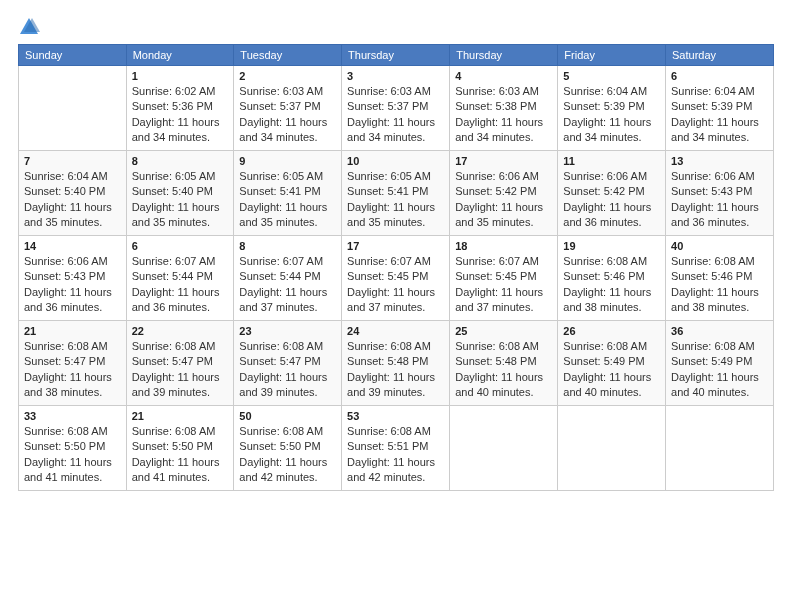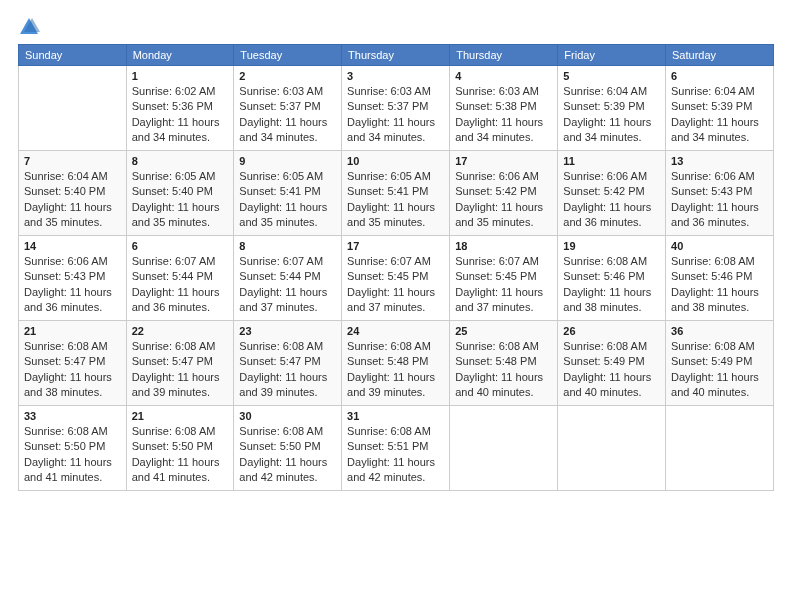--- a/index.html
+++ b/index.html
@@ -251,25 +251,25 @@
         <tr>
           <td>
             <span class="day-number">33</span>
             <div class="day-detail">Sunrise: 6:08 AM<br>Sunset: 5:50 PM<br>Daylight: 11 hours and 41 minutes.</div>
           </td>
           <td>
             <span class="day-number">21</span>
             <div class="day-detail">Sunrise: 6:08 AM<br>Sunset: 5:50 PM<br>Daylight: 11 hours and 41 minutes.</div>
           </td>
           <td>
-            <span class="day-number">30</span>
+            <span class="day-number">50</span>
             <div class="day-detail">Sunrise: 6:08 AM<br>Sunset: 5:50 PM<br>Daylight: 11 hours and 42 minutes.</div>
           </td>
           <td>
-            <span class="day-number">31</span>
+            <span class="day-number">53</span>
             <div class="day-detail">Sunrise: 6:08 AM<br>Sunset: 5:51 PM<br>Daylight: 11 hours and 42 minutes.</div>
           </td>
           <td class="empty-cell"></td>
           <td class="empty-cell"></td>
           <td class="empty-cell"></td>
         </tr>
       </tbody>
   </table>
 </div>
 

